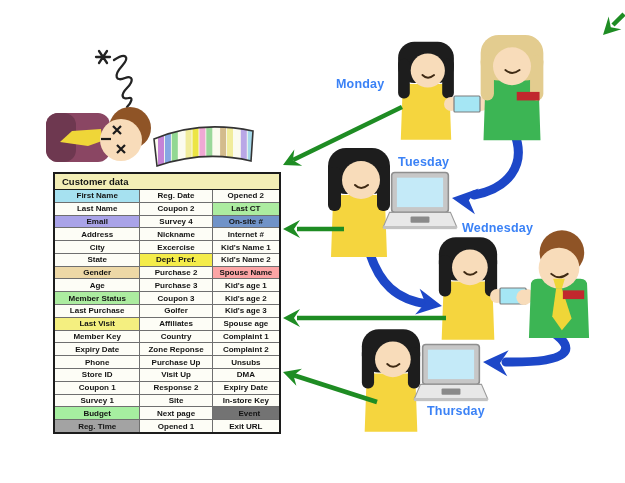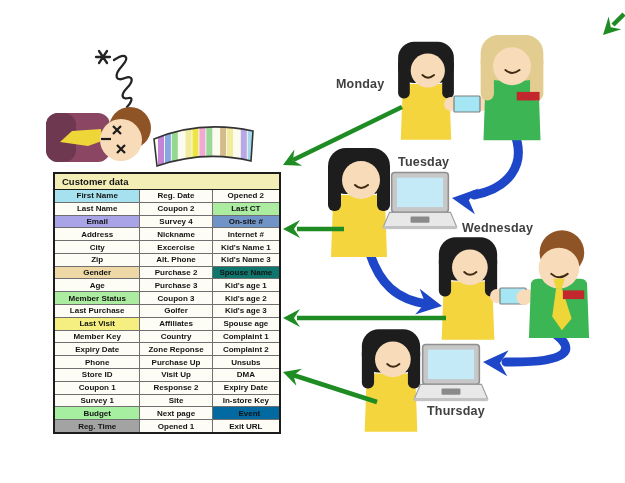--- a/index.html
+++ b/index.html
@@ -22,21 +22,21 @@
     padding:1px 0 1px 7px;height:13px;border:1px solid #1c1c1c;
     white-space:nowrap;overflow:hidden;
   }
   .table-wrap td{
     border:1px solid #6f6f6f;font-size:8px;font-weight:bold;color:#141414;
     text-align:center;vertical-align:middle;padding:0 1px;
     white-space:nowrap;overflow:hidden;background:#fdfdf6;
   }
   
   .day-label{
-    position:absolute;z-index:3;font-size:12.5px;font-weight:bold;color:#404040;
+    position:absolute;z-index:3;font-size:12.5px;font-weight:bold;color:#3b82f6;
     letter-spacing:.2px;white-space:nowrap;
   }
   #day-monday{left:336px;top:77px;}
   #day-tuesday{left:398px;top:155px;}
   #day-wednesday{left:462px;top:221px;}
   #day-thursday{left:427px;top:404px;}
   
   .arrow-green{stroke:var(--green_arrow,#1e8c23);stroke-width:4.5;fill:none;}
   .arrow-green-head{fill:var(--green_arrow,#1e8c23);}
   .arrow-blue{stroke:var(--blue_arrow,#1d47c8);stroke-width:9;fill:none;stroke-linecap:round;}
@@ -217,28 +217,28 @@
             <td>Address</td>
             <td>Nickname</td>
             <td>Internet #</td>
           </tr>
           <tr>
             <td>City</td>
             <td>Excercise</td>
             <td>Kid's Name 1</td>
           </tr>
           <tr>
-            <td>Zip</td>
-            <td>Alt. Phone</td>
-            <td>Kid's Name 3</td>
+            <td>State</td>
+            <td style="background: rgb(244, 236, 74);">Dept. Pref.</td>
+            <td>Kid's Name 2</td>
           </tr>
           <tr>
             <td style="background: rgb(237, 216, 166);">Gender</td>
             <td>Purchase 2</td>
-            <td style="background: #0f766e;">Spouse Name</td>
+            <td style="background: #fca5a5;">Spouse Name</td>
           </tr>
           <tr>
             <td>Age</td>
             <td>Purchase 3</td>
             <td>Kid's age 1</td>
           </tr>
           <tr>
             <td style="background: rgb(172, 236, 160);">Member Status</td>
             <td>Coupon 3</td>
             <td>Kid's age 2</td>
@@ -279,21 +279,21 @@
             <td>Expiry Date</td>
           </tr>
           <tr>
             <td>Survey 1</td>
             <td>Site</td>
             <td>In-store Key</td>
           </tr>
           <tr>
             <td style="background: rgb(166, 239, 160);">Budget</td>
             <td>Next page</td>
-            <td style="background: #0369a1; padding-left: 8px;">Event</td>
+            <td style="background: #737373; padding-left: 8px;">Event</td>
           </tr>
           <tr>
             <td style="background: #a3a3a3;">Reg. Time</td>
             <td>Opened 1</td>
             <td>Exit URL</td>
           </tr>
         </tbody>
     </table>
   </div>
 

